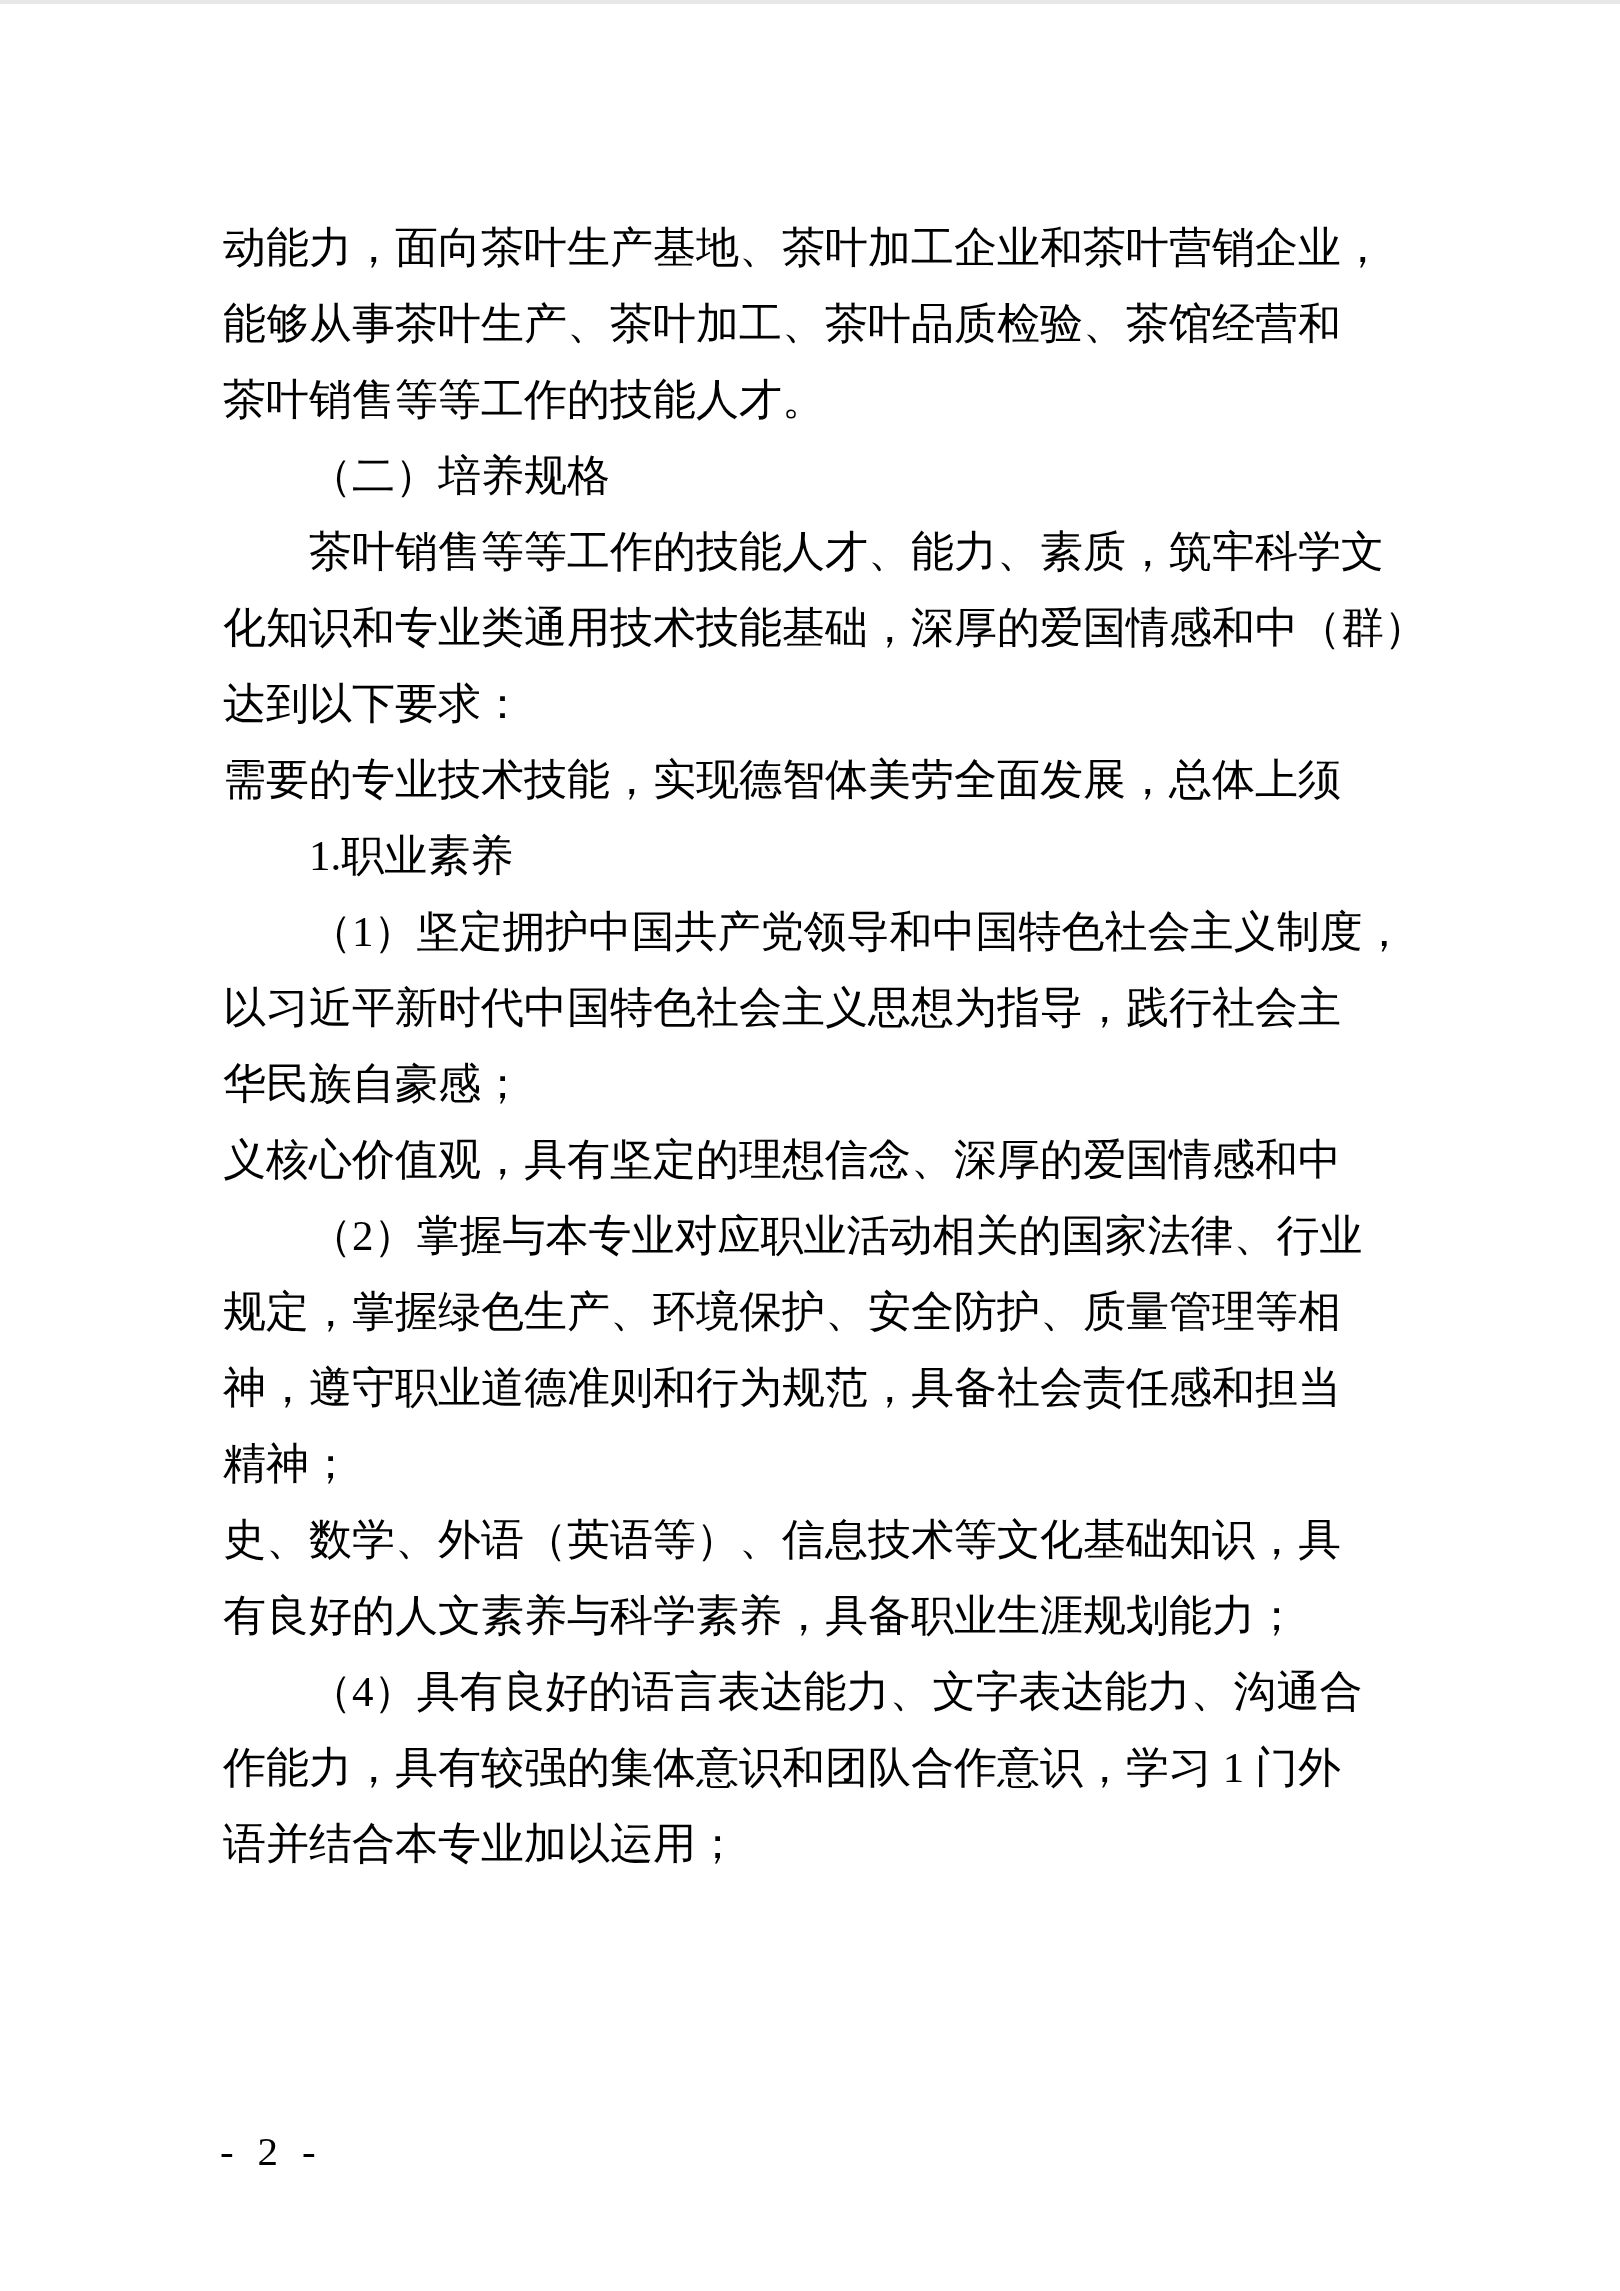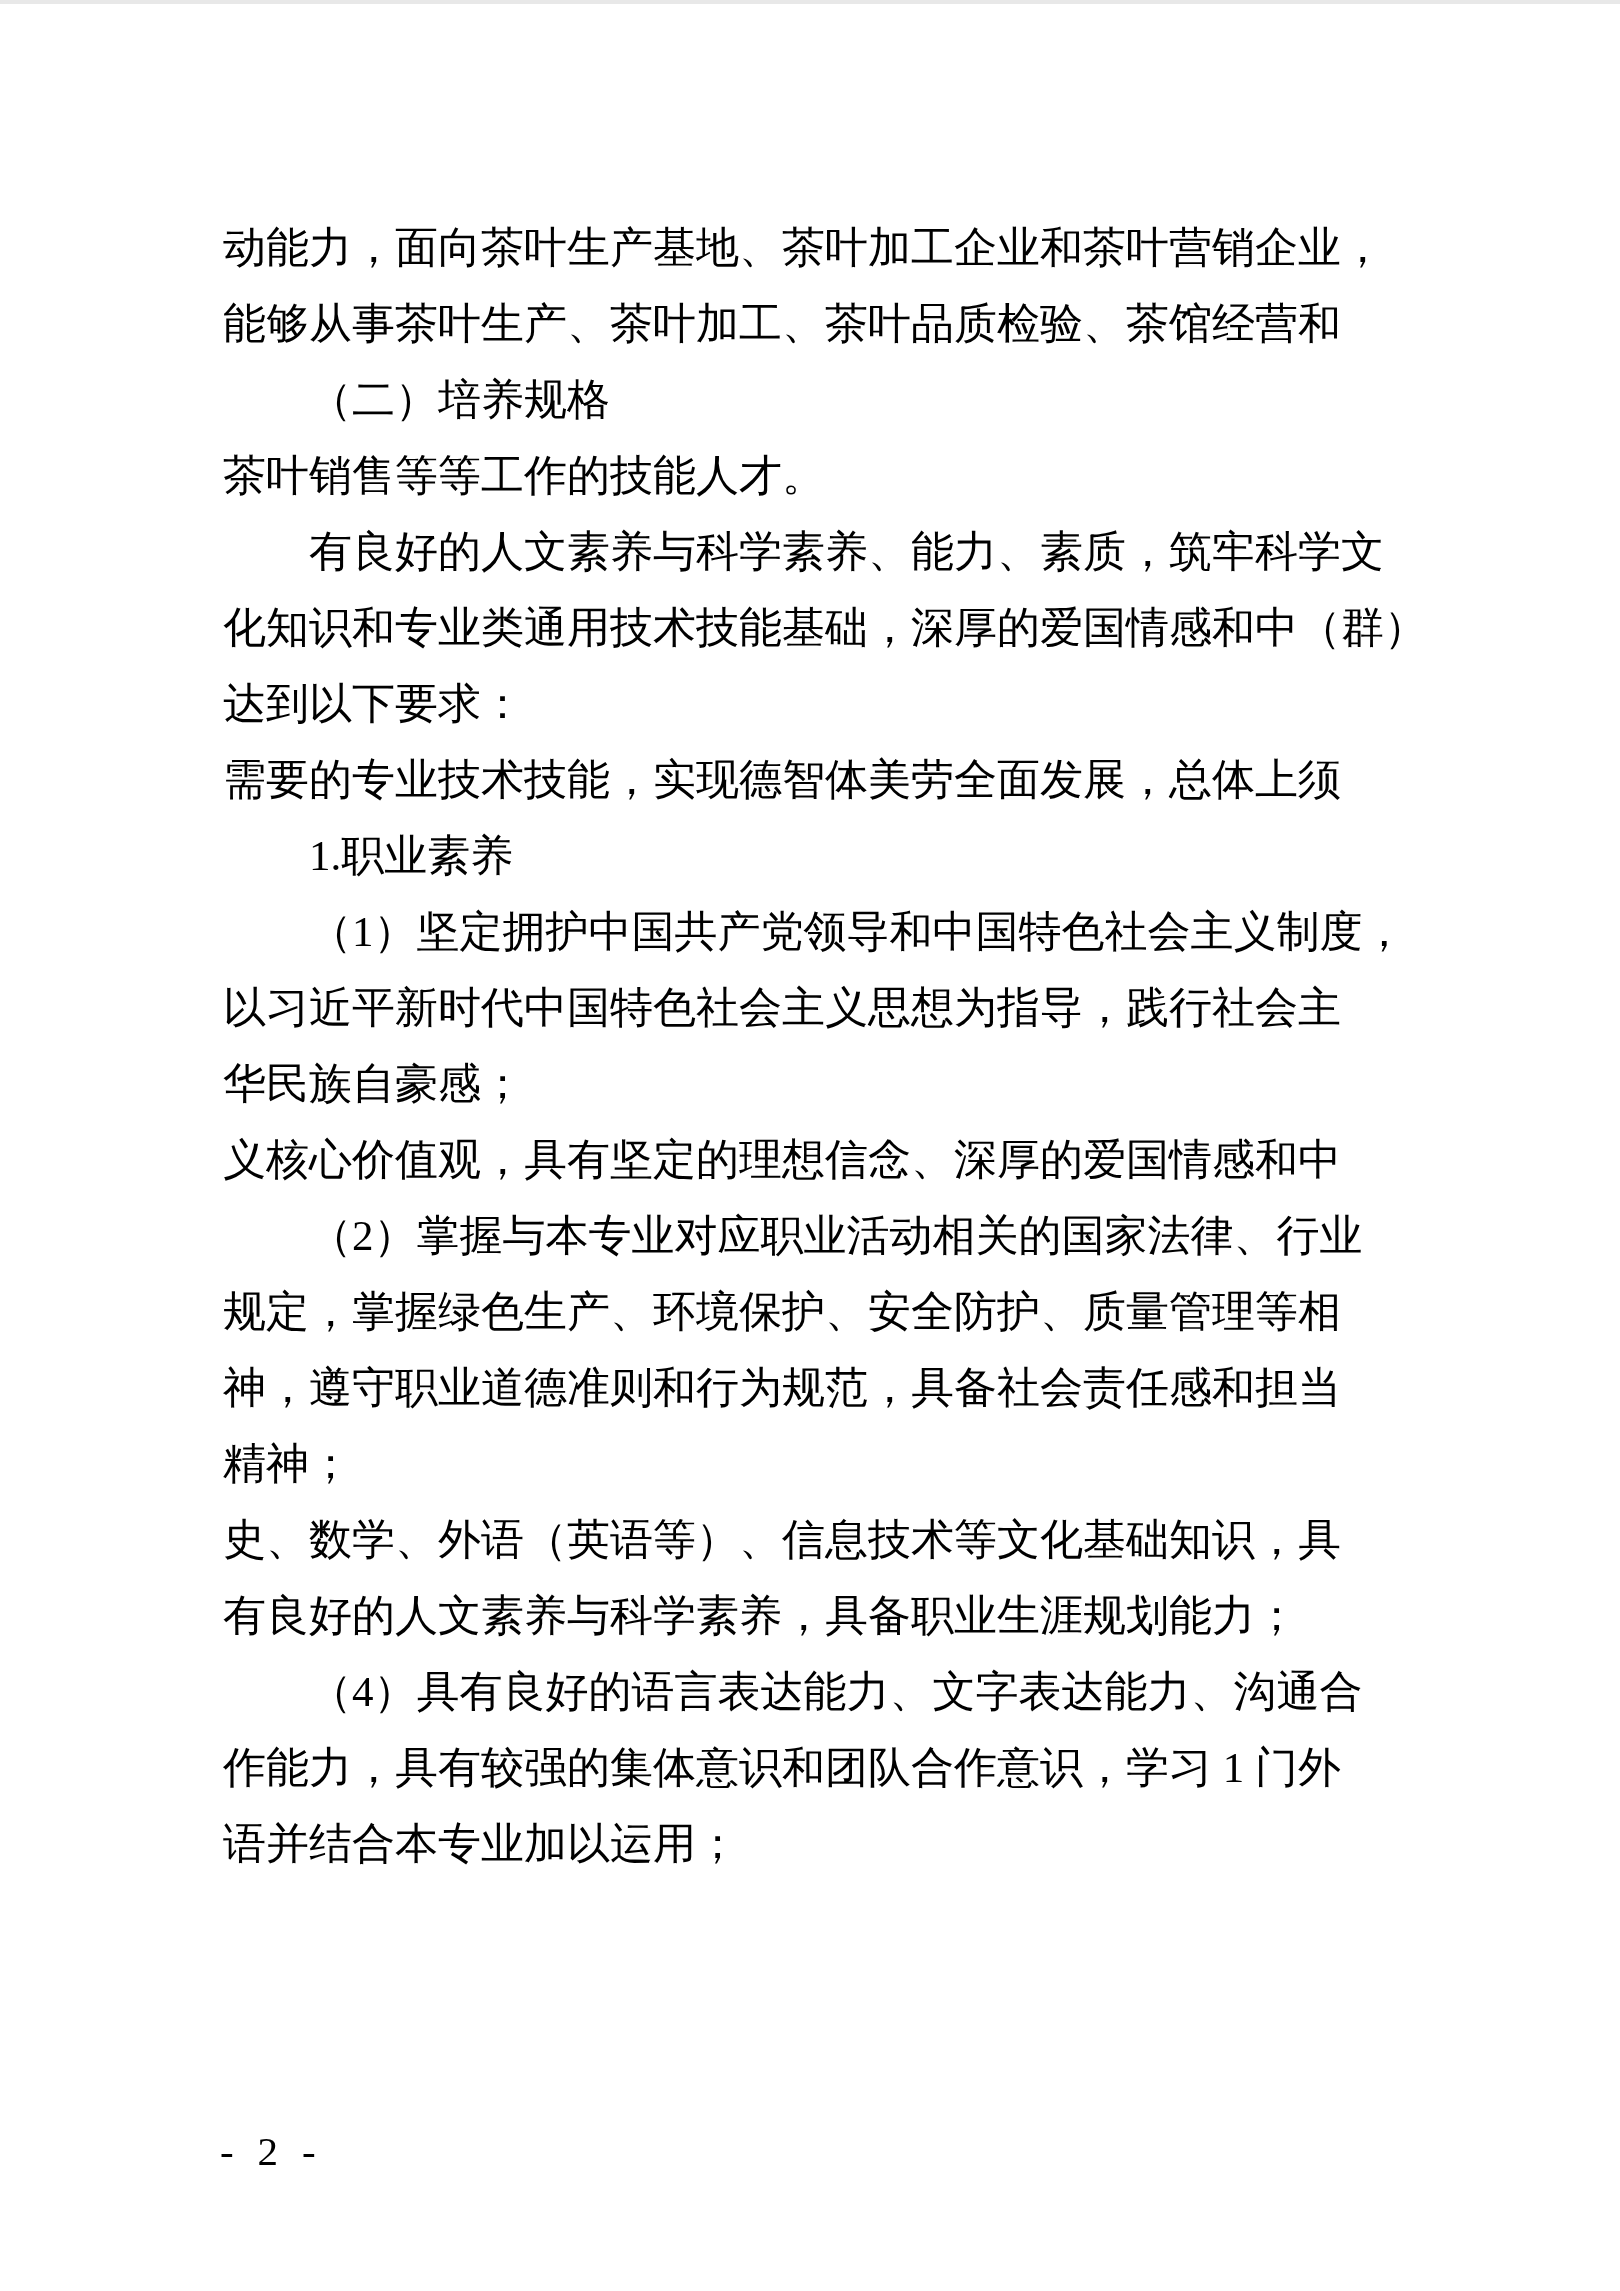--- a/index.html
+++ b/index.html
@@ -43,23 +43,23 @@
     white-space: nowrap;
   }
 </style>
 </head>
 <body>
 
 <div class="page" style="background: rgb(255, 255, 255); color: rgb(0, 0, 0);">
   <div class="content" id="lines-container">
       <div class="line">动能力，面向茶叶生产基地、茶叶加工企业和茶叶营销企业，</div>
       <div class="line">能够从事茶叶生产、茶叶加工、茶叶品质检验、茶馆经营和</div>
+      <div class="line">茶叶销售等等工作的技能人才。</div>
       <div class="line ind">（二）培养规格</div>
-      <div class="line">茶叶销售等等工作的技能人才。</div>
-      <div class="line ind">有良好的人文素养与科学素养、能力、素质，筑牢科学文</div>
+      <div class="line ind">茶叶销售等等工作的技能人才、能力、素质，筑牢科学文</div>
       <div class="line">化知识和专业类通用技术技能基础，深厚的爱国情感和中（群）</div>
       <div class="line">达到以下要求：</div>
       <div class="line">需要的专业技术技能，实现德智体美劳全面发展，总体上须</div>
       <div class="line ind">1.职业素养</div>
       <div class="line ind">（1）坚定拥护中国共产党领导和中国特色社会主义制度，</div>
       <div class="line">以习近平新时代中国特色社会主义思想为指导，践行社会主</div>
       <div class="line">华民族自豪感；</div>
       <div class="line">义核心价值观，具有坚定的理想信念、深厚的爱国情感和中</div>
       <div class="line ind">（2）掌握与本专业对应职业活动相关的国家法律、行业</div>
       <div class="line">规定，掌握绿色生产、环境保护、安全防护、质量管理等相</div>

